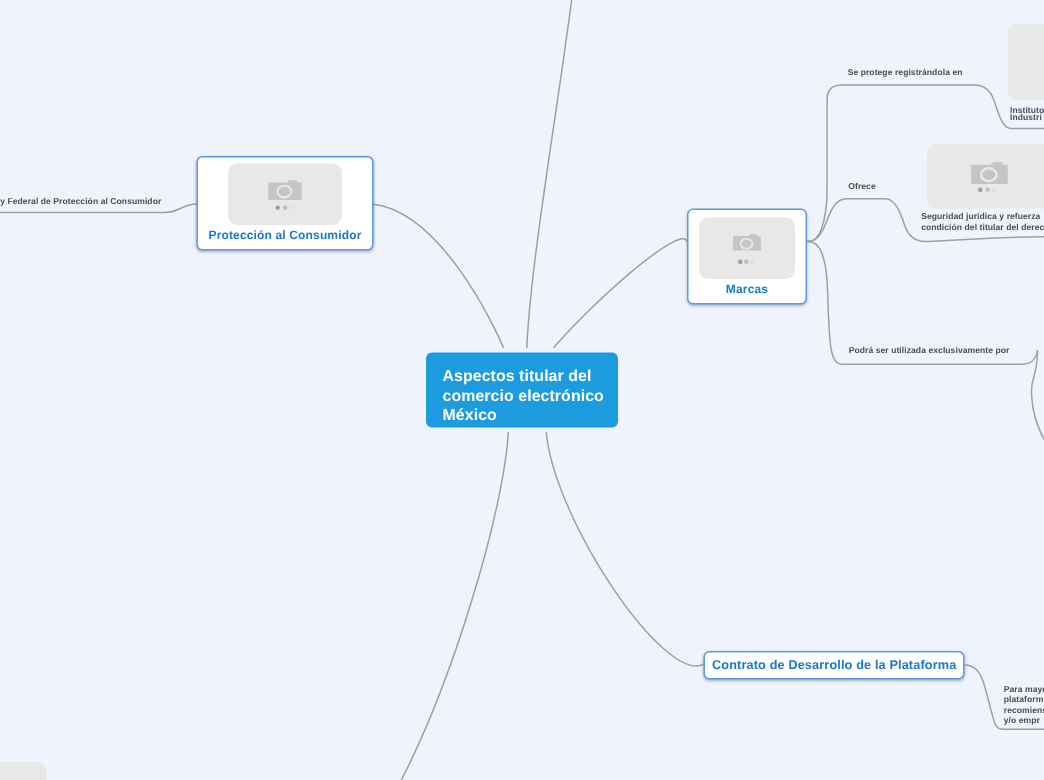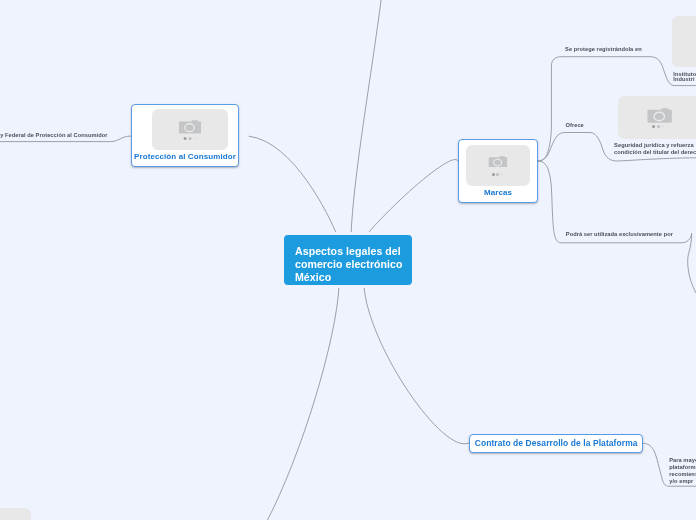--- a/index.html
+++ b/index.html
@@ -59,26 +59,26 @@
 
       <path d="M538.4,161 C542.5,161 545.5,158.5 547.5,153 C549.8,146.5 551.4,136 551.4,126 L551.4,66 C551.4,59.5 555.5,56.7 561.5,56.7 L650,56.7 C656.5,56.7 660,60 662.5,66.5 C665.5,75 668,85.6 674,85.6 L696,85.6"></path>
       <path d="M538.4,161 C542.5,161 546,158.5 548.5,153.5 C551.5,147 553.5,140 557,136 C559.5,133.3 562,132.5 565,132.5 L590,132.5 C597,132.5 600.5,142 603,150 C605.5,157.5 610,161 617,161 C624,161 660,158 696,157.8"></path>
       <path d="M538.4,161 C542.5,161 546,163.5 548,169 C550,174.5 551,181 551.4,188 C552,198 552,206 552.5,214 C553.3,228 553.5,242.8 561,242.8 L681,242.8 C687,242.8 691,239.5 691.6,233.3 C692,240 690.2,248 688.4,254.5 C687,260 687.8,270 690,278 C692,285 694,289 696,293"></path>
 
       <path d="M643.1,443.3 C650,443.3 653.5,448 656,456 C659,466 661,476 663,481.5 C664.5,485.5 666,486.2 670,486.2 L696,486.2"></path>
     </g>
   </svg>
 
   <div class="node root-node" style="left:284px;top:235px;width:128px;height:50px;">
-    <span style="position:absolute;left:11px;top:10px;">Aspectos legales del
+    <span style="position:absolute;left:11px;top:10px;">Aspectos titular del
 comercio electrónico
 México</span>
   </div>
 
-  <div class="node card" style="left:131px;top:104px;width:108px;height:63px;">
+  <div class="node card" style="left:131px;top:104px;width:118px;height:63px;">
     <div class="ph" style="position:absolute;left:20px;top:4px;width:76px;height:41px;">
       <svg class="cam" style="top:11.3px" width="23.00" height="13.40" viewBox="-4 -16 230 134">
         <rect x="129" y="-14" width="62" height="26" rx="2" fill="#c3c5c7"></rect>
         <rect x="0" y="0" width="222" height="118" rx="8" fill="#c3c5c7"></rect>
         <ellipse cx="107" cy="61" rx="47" ry="39" fill="none" stroke="#e9e9e9" stroke-width="14"></ellipse>
       </svg>
       <span class="dots" style="top:28.3px;gap:1.75px">
         <i style="width:3.1px;height:3.1px;background:#9a9da1"></i>
         <i style="width:3.1px;height:3.1px;background:#bcbfc3"></i>
         <i style="width:3.1px;height:3.1px;background:#e0e1e3"></i>

